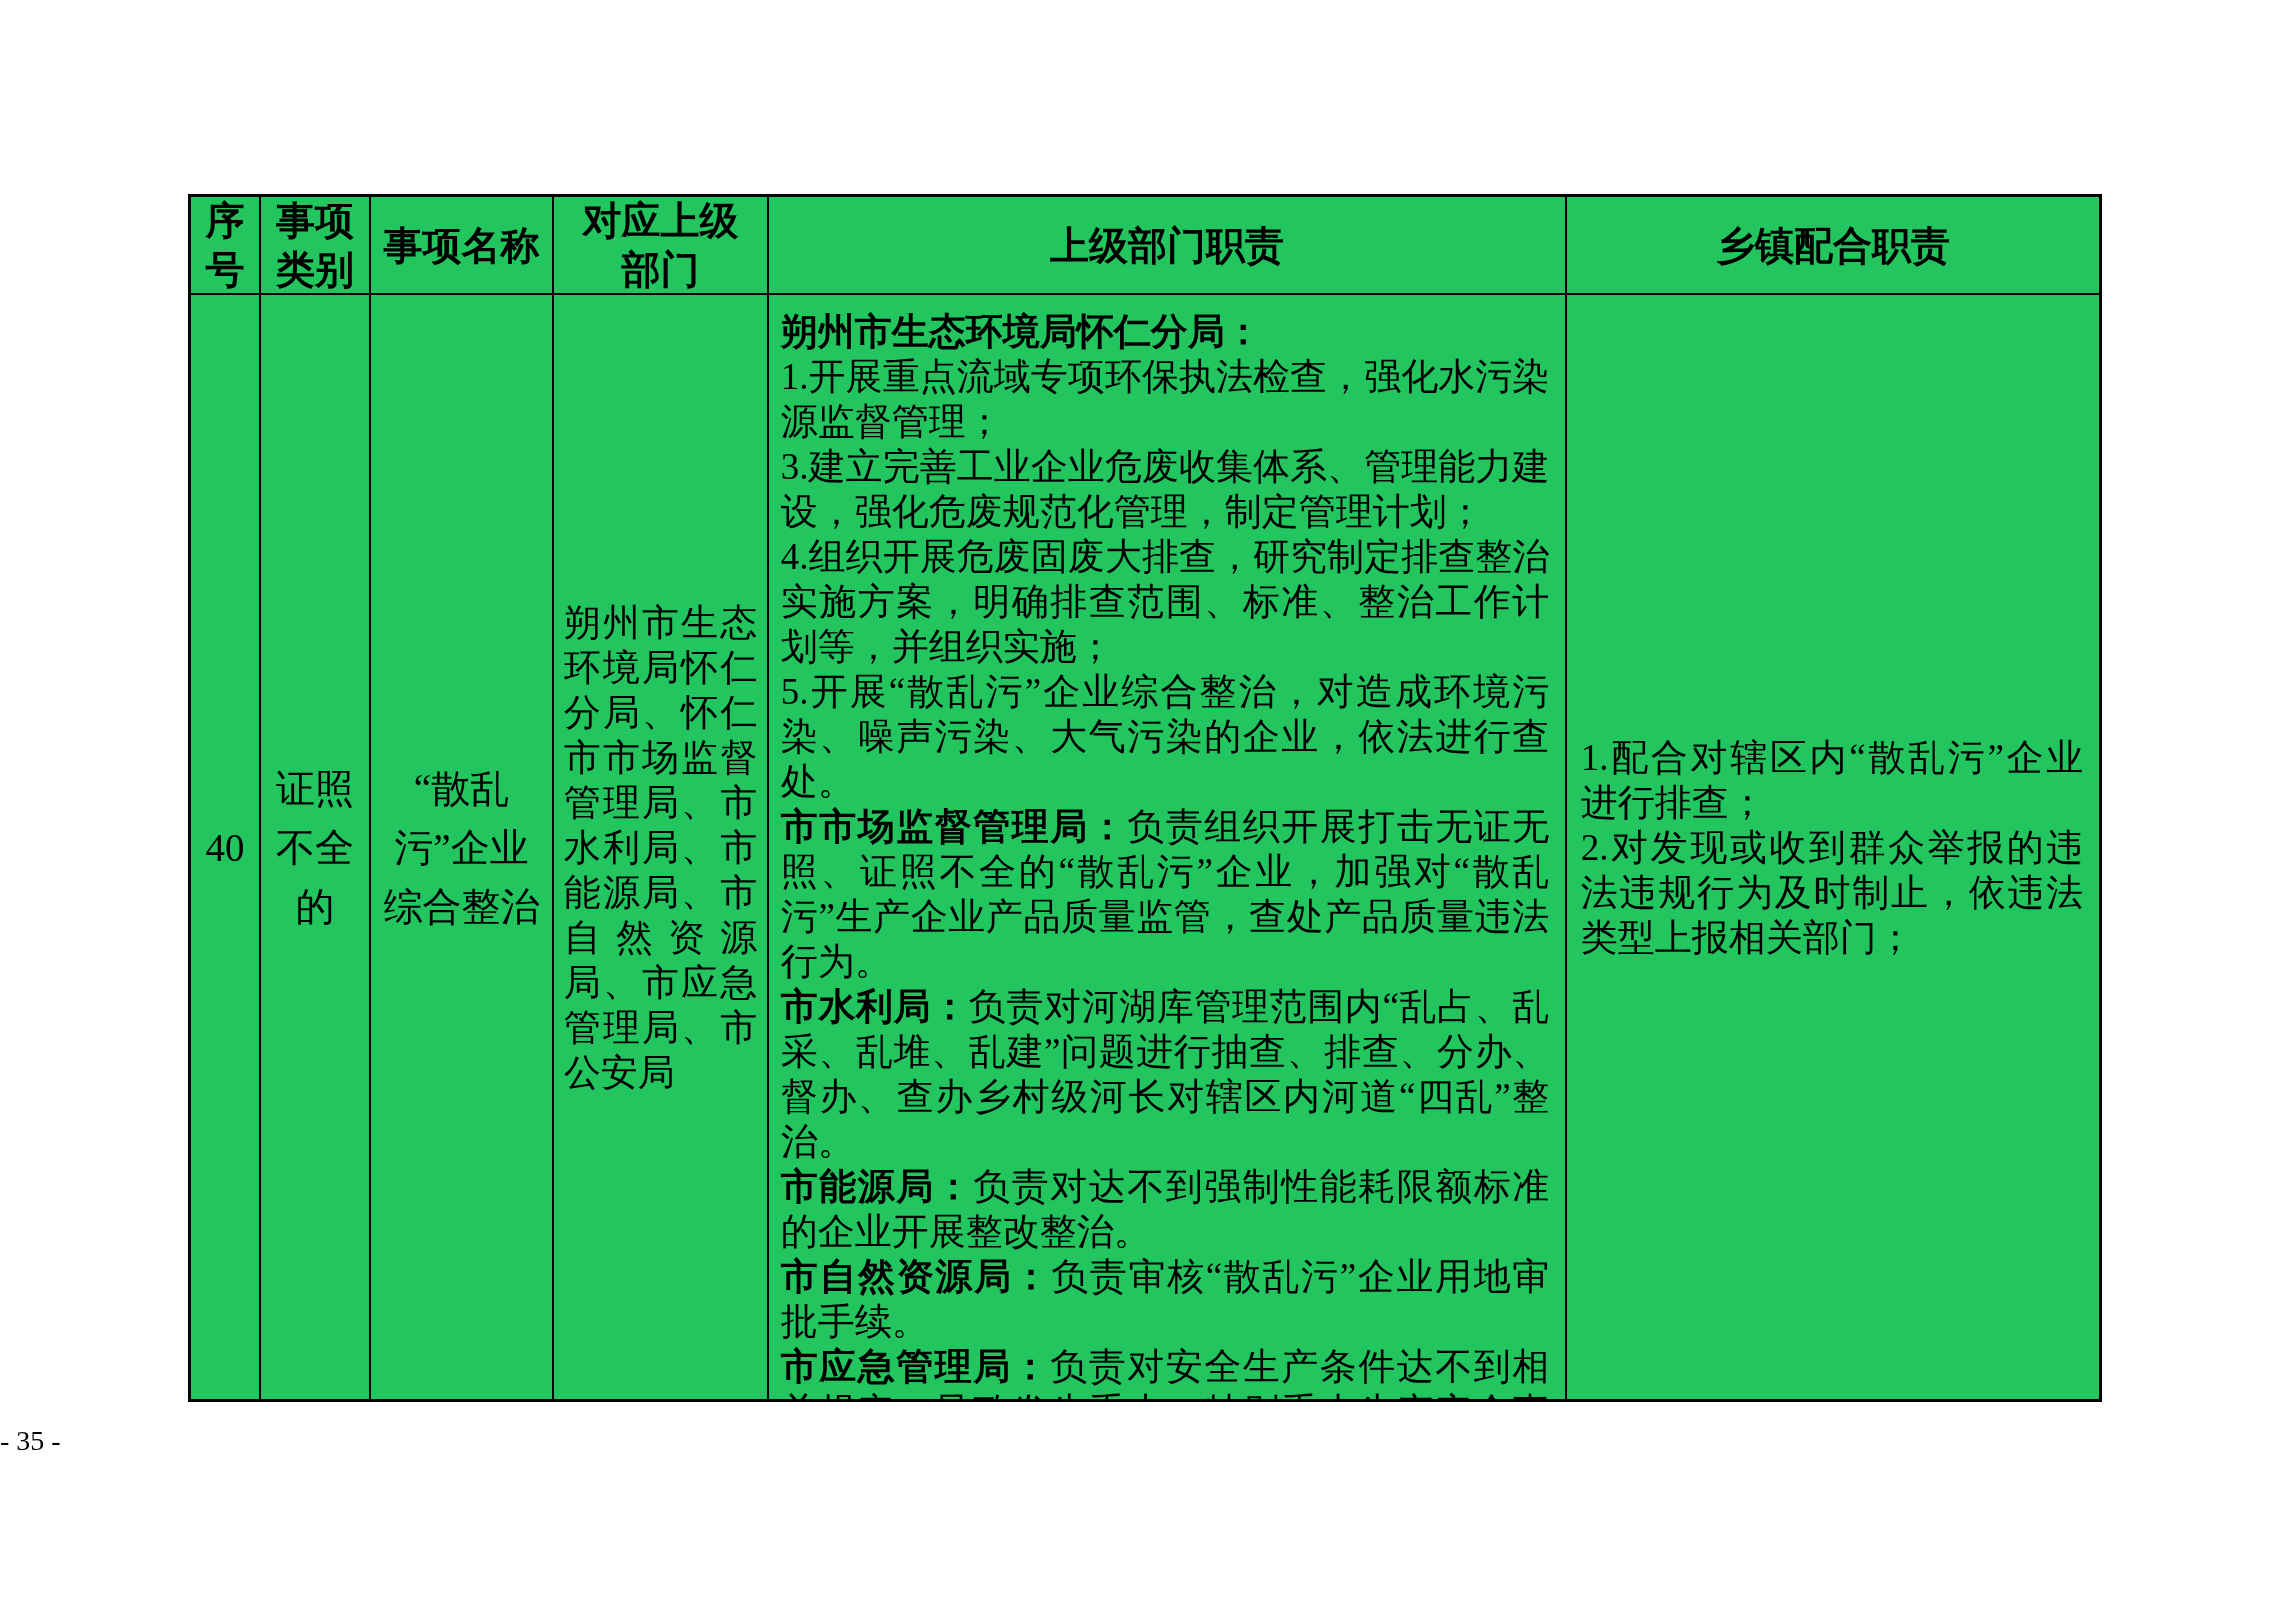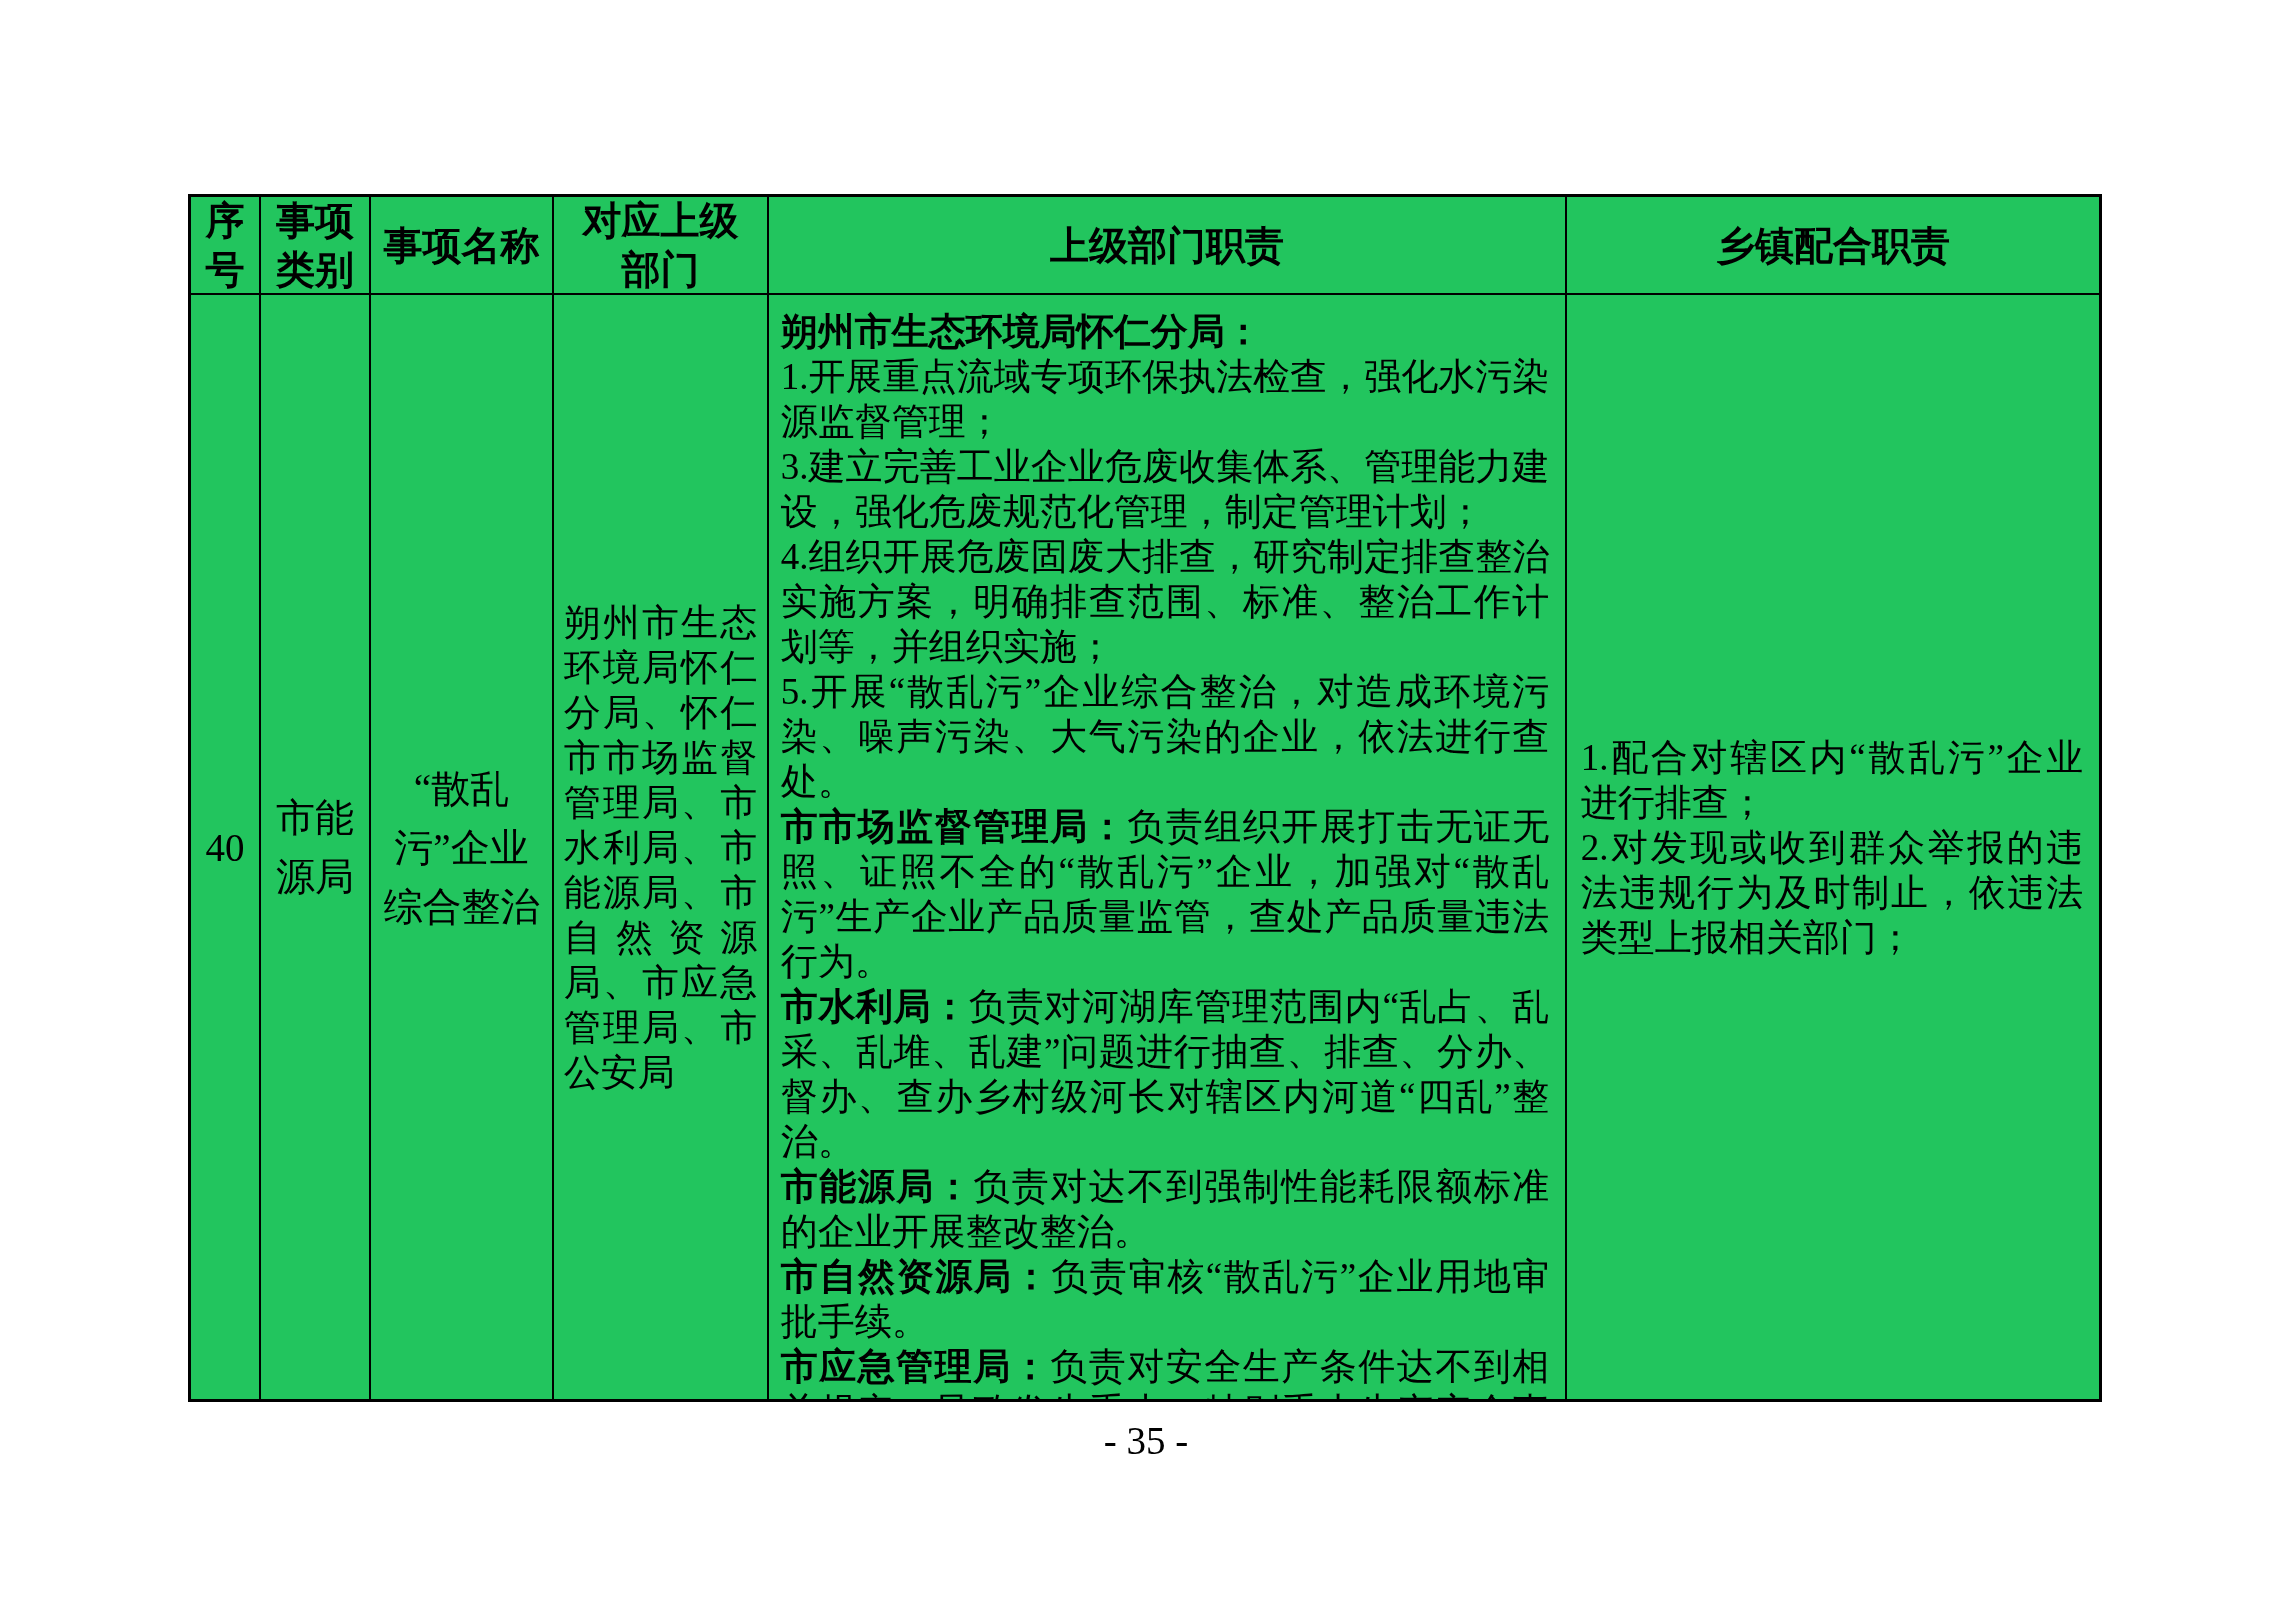--- a/index.html
+++ b/index.html
@@ -62,40 +62,40 @@
   .township-cell{padding:0 15.7px 0 13.7px;border-radius:27px;}
   .township-list{width:100%;}
   .township-list p{
     margin:0;
     font-size:37px;line-height:45px;
     text-align:justify;text-align-last:left;
     word-break:break-all;overflow-wrap:anywhere;
   }
   .footer{
     position:absolute;left:0;top:1419px;width:100%;
-    text-align:center;
-    font-size:39px;line-height:43px;
+    text-align:left;
+    font-size:28px;line-height:43px;
   }
 </style>
 </head>
 <body>
 
 <div class="page">
 
   <div class="doc-table">
 
     <div class="cell th">序号</div>
     <div class="cell th">事项类别</div>
     <div class="cell th">事项名称</div>
     <div class="cell th dept-h">对应上级部门</div>
     <div class="cell th">上级部门职责</div>
     <div class="cell th last">乡镇配合职责</div>
 
     <div class="cell td">40</div>
-    <div class="cell td">市能源局</div>
+    <div class="cell td">证照不全的</div>
     <div class="cell td">“散乱污”企业综合整治</div>
     <div class="cell dept-cell">
       <div class="dept-text">朔州市生态环境局怀仁分局、怀仁市市场监督管理局、市水利局、市能源局、市自然资源局、市应急管理局、市公安局</div>
     </div>
     <div class="cell duties-cell">
       <div class="duty-list">
           <p class="duty"><b>朔州市生态环境局怀仁分局：</b></p>
           <p class="duty"><span>1.开展重点流域专项环保执法检查，强化水污染源监督管理；</span></p>
           <p class="duty"><span>3.建立完善工业企业危废收集体系、管理能力建设，强化危废规范化管理，制定管理计划；</span></p>
           <p class="duty"><span>4.组织开展危废固废大排查，研究制定排查整治实施方案，明确排查范围、标准、整治工作计划等，并组织实施；</span></p>

